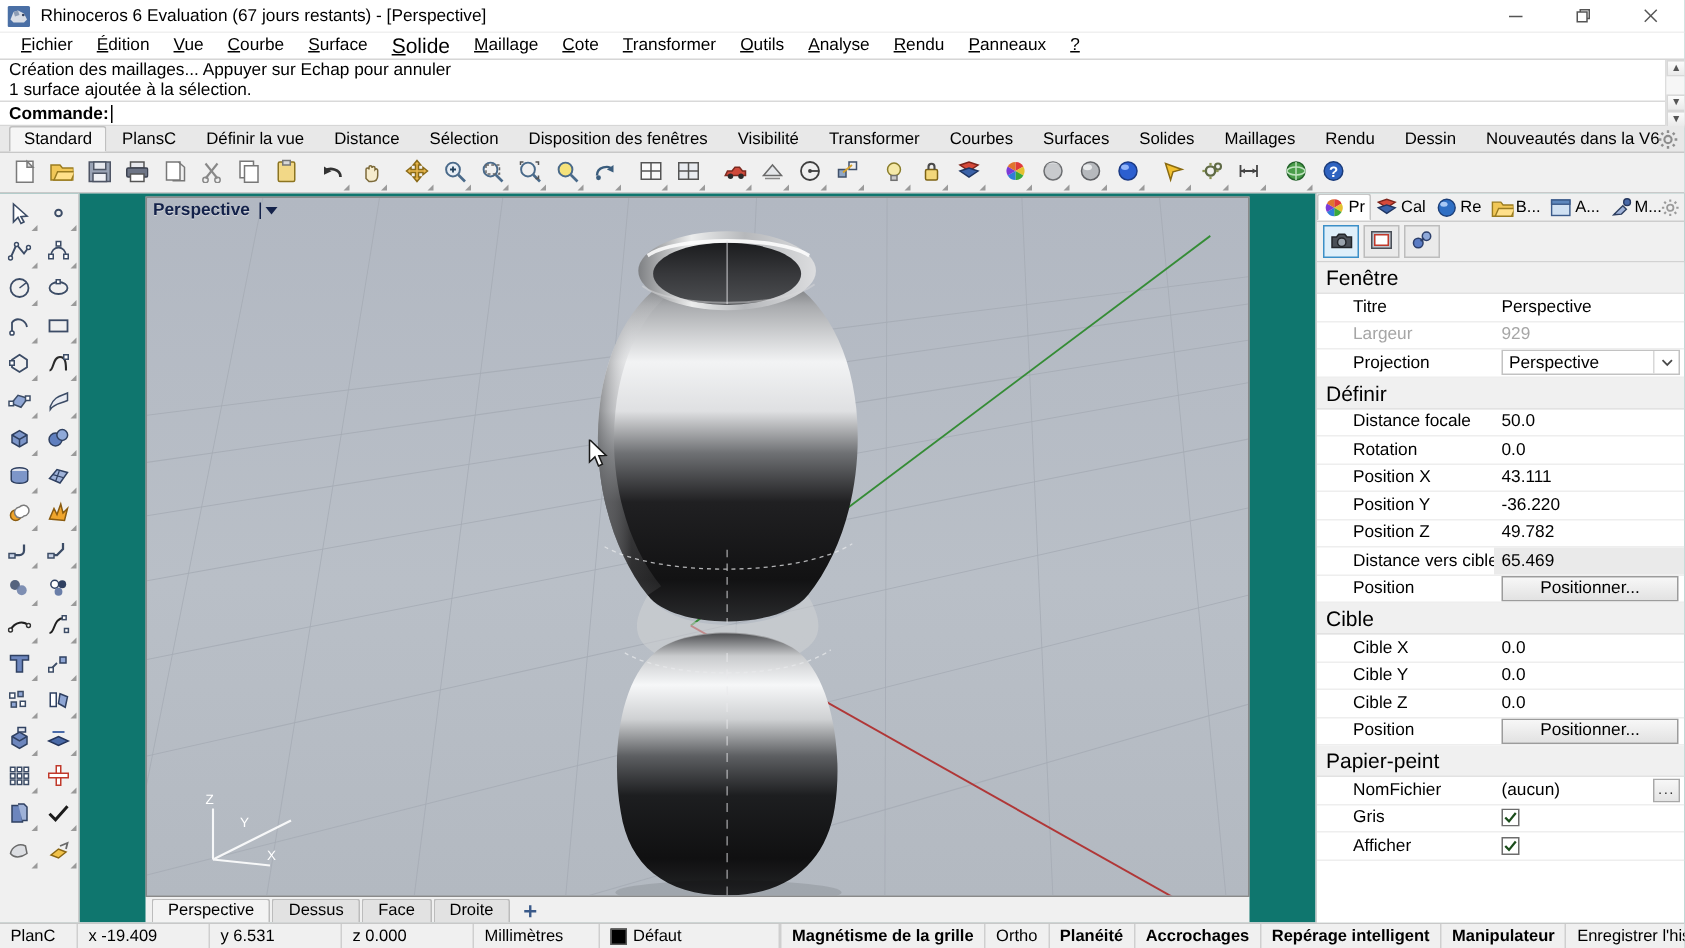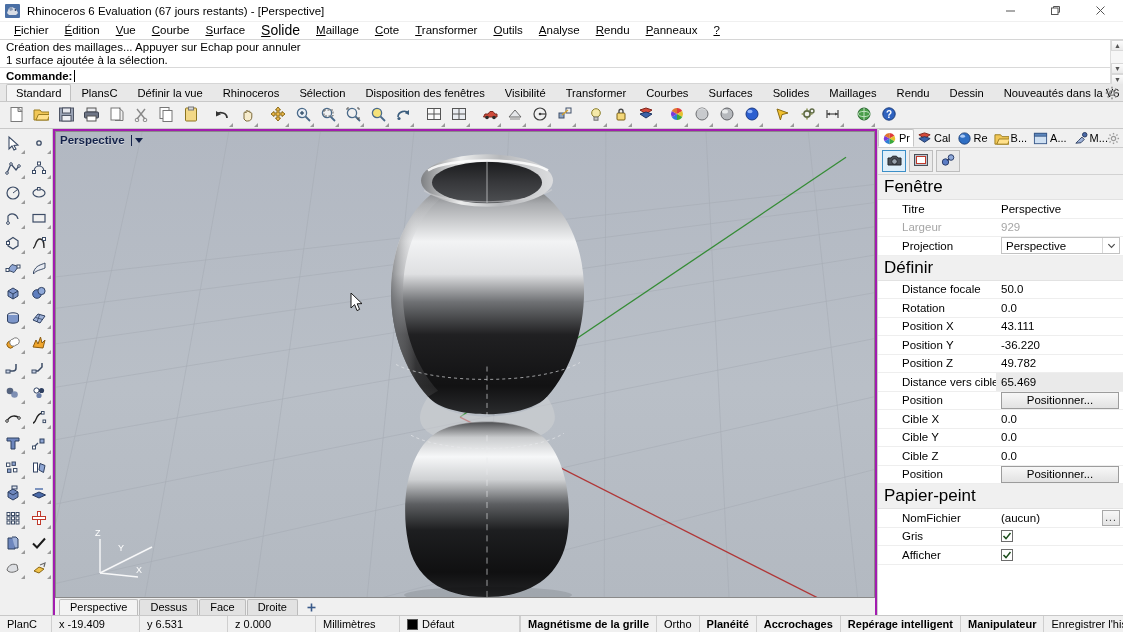--- a/index.html
+++ b/index.html
@@ -63,21 +63,21 @@
   .maintb {
     flex: 0 0 27px; background: #f0f0f0; display: flex; align-items: center;
     border-bottom: 1px solid #c9c9c9; padding-left: 3px;
   }
   .tbtn { width: 25px; height: 25px; display: flex; align-items: center; justify-content: center; position: relative; }
   .tbtn.sep { width: 6px; }
   .tbtn .flyout { position: absolute; right: 1px; bottom: 1px; width: 0; height: 0;
      border-left: 4px solid transparent; border-bottom: 4px solid #9a9a9a; }
 
   
-  .body { flex: 1 1 auto; display: flex; min-height: 0; background: #a21caf; }
+  .body { flex: 1 1 auto; display: flex; min-height: 0; background: #0f766e; gap: 42px; }
 
   
   .lefttb {
     flex: 0 0 53px; background: #f0f0f0; display: flex; flex-wrap: wrap;
     align-content: flex-start; padding-top: 2px; border-right: 1px solid #ccc;
   }
   .lbtn { width: 26px; height: 25px; display: flex; align-items: center; justify-content: center; position: relative; }
   .lbtn .flyout { position: absolute; right: 1px; bottom: 2px; width: 0; height: 0;
      border-left: 4px solid transparent; border-bottom: 4px solid #9a9a9a; }
 
@@ -107,21 +107,21 @@
   .rp-tab { display: flex; align-items: center; gap: 2px; padding: 0 3px; height: 18px; font-size: 11px; white-space: nowrap; }
   .rp-tab.active { background: #fff; border: 1px solid #c6c6c6; border-bottom-color: #fff; border-radius: 2px 2px 0 0; }
   .rp-tab .ic { width: 15px; height: 15px; flex: 0 0 15px; }
   .rp-tabs .gear { position: absolute; right: 3px; width: 13px; height: 13px; top: 3px; }
 
   .rp-iconrow { flex: 0 0 26px; display: flex; align-items: center; gap: 3px; padding: 2px 4px; background: #f0f0f0; }
   .rp-ib { width: 24px; height: 22px; display: flex; align-items: center; justify-content: center; border: 1px solid #bdbdbd; background: #eaeaea; }
   .rp-ib.sel { border: 1px solid #3c8fc7; background: #dfeffa; }
 
   .props { flex: 1 1 auto; overflow: hidden; background: #fff; border-top: 1px solid #d2d2d2; position: relative; }
-  .grp { background: #f0f0f0; font-size: 17px; padding: 2px 0 2px 6px; color: #000; border-bottom: 1px solid #e2e2e2; }
+  .grp { background: #f0f0f0; font-size: 14px; padding: 2px 0 2px 6px; color: #000; border-bottom: 1px solid #e2e2e2; }
   .row { display: flex; height: 18.5px; align-items: center; border-bottom: 1px solid #eee; font-size: 11.5px; }
   .row .k { flex: 0 0 118px; padding-left: 24px; color: #000; white-space: nowrap; overflow: hidden; }
   .row .v { flex: 1 1 auto; padding-left: 5px; color: #000; white-space: nowrap; overflow: hidden; display: flex; align-items: center; }
   .row.dim .k, .row.dim .v { color: #a6a6a6; }
   .row.shade .v { background: #eaeaea; height: 18.5px; display: flex; align-items: center; padding-left:5px; }
   .row .combo { flex: 1 1 auto; display: flex; align-items: center; justify-content: space-between;
       border: 1px solid #c2c2c2; height: 17px; margin-right: 3px; background: #fff; padding-left: 4px; }
   .row .combo .cb { width: 17px; height: 15px; display: flex; align-items: center; justify-content: center; border-left: 1px solid #d8d8d8;}
   .row .btn { flex: 1 1 auto; margin: 0 4px 0 0; height: 17px; border: 1px solid #9c9c9c; background: linear-gradient(#f7f7f7,#e2e2e2);
       display: flex; align-items: center; justify-content: center; font-size: 11.5px; }
@@ -206,21 +206,21 @@
       <div style="height:12px;background:#f6f6f6;"></div>
       <div class="arr">▼</div>
       <div class="arr">▼</div>
     </div>
   </div>
 
   <div class="tbtabs" id="tbtabs">
     <div class="tbtab active">Standard</div>
       <div class="tbtab">PlansC</div>
       <div class="tbtab">Définir la vue</div>
-      <div class="tbtab">Rhinoceros</div>
+      <div class="tbtab">Distance</div>
       <div class="tbtab">Sélection</div>
       <div class="tbtab">Disposition des fenêtres</div>
       <div class="tbtab">Visibilité</div>
       <div class="tbtab">Transformer</div>
       <div class="tbtab">Courbes</div>
       <div class="tbtab">Surfaces</div>
       <div class="tbtab">Solides</div>
       <div class="tbtab">Maillages</div>
       <div class="tbtab">Rendu</div>
       <div class="tbtab">Dessin</div>
@@ -1069,20 +1069,21 @@
           <div class="row shade">
             <div class="k">Distance vers cible</div>
             <div class="v">65.469</div>
           </div>
           <div class="row">
             <div class="k">Position</div>
             <div class="v">
               <div class="btn">Positionner...</div>
             </div>
           </div>
+          <div class="grp">Cible</div>
           <div class="row">
             <div class="k">Cible X</div>
             <div class="v">0.0</div>
           </div>
           <div class="row">
             <div class="k">Cible Y</div>
             <div class="v">0.0</div>
           </div>
           <div class="row">
             <div class="k">Cible Z</div>

